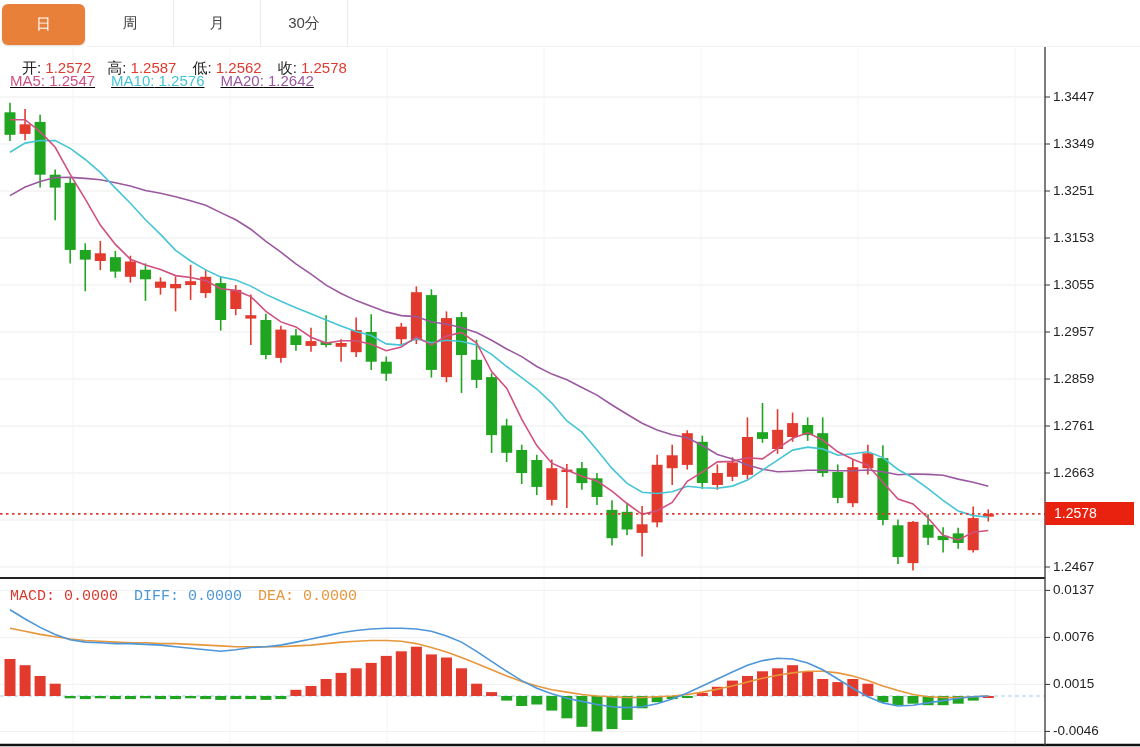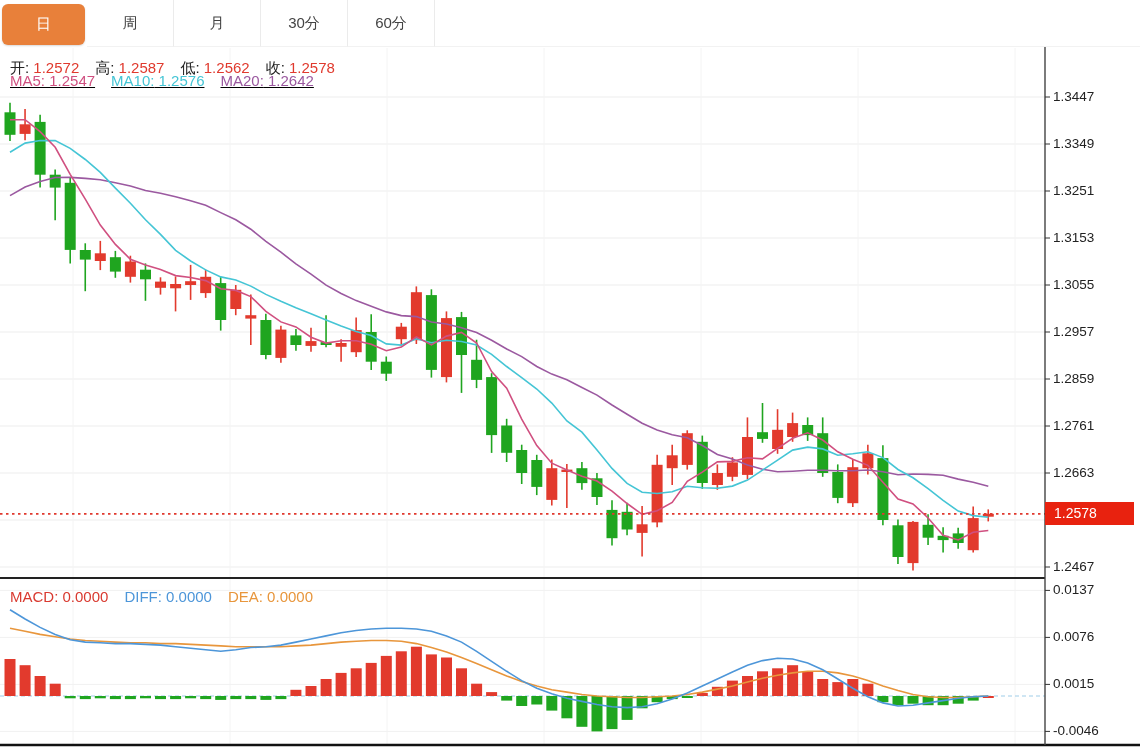--- a/index.html
+++ b/index.html
@@ -9,41 +9,40 @@
   #tabbar{position:absolute;left:0;top:0;width:1140px;height:47px;display:flex;background:#fff;}
   .tab{width:87px;height:47px;box-sizing:border-box;border-right:1px solid #ebebeb;
        border-bottom:1px solid #f2f2f2;display:flex;align-items:center;justify-content:center;
        font-size:15px;color:#444;cursor:pointer;background:#fff;}
   .tab.sel{border:none;padding:0;background:transparent;}
   .tab.sel .pill{width:83px;height:41px;margin-top:1px;background:#e8803a;border-radius:6px;
        display:flex;align-items:center;justify-content:center;color:#fff;box-shadow:0 1px 2px rgba(0,0,0,.15);}
   #tabfill{flex:1;border-bottom:1px solid #f2f2f2;}
   
   .legend{position:absolute;left:10px;font-size:15px;white-space:nowrap;}
-  #ohlc-legend{top:59px;}
+  #ohlc-legend{top:59px;margin-left:12px;}
   #ma-legend{top:72px;text-decoration:underline;}
-  #macd-legend{top:588px;}
+  #macd-legend{top:588px;font-family:Liberation Mono, monospace;}
   .leg-item{margin-right:16px;}
   
   #price-badge{position:absolute;left:1045px;top:503px;width:89px;height:23px;background:#e8220f;
        color:#fff;font-size:14px;line-height:23px;padding-left:9px;box-sizing:border-box;}
   svg{position:absolute;left:0;top:0;}
 </style>
 </head>
 <body>
 
 <div id="app">
   <div id="tabbar">
       <div class="tab sel">
         <div class="pill">日</div>
       </div>
       <div class="tab">周</div>
       <div class="tab">月</div>
       <div class="tab">30分</div>
-      <div class="tab">60分</div>
       <div id="tabfill"></div>
     </div>
   <svg id="chart-svg" width="1140" height="747">
       <line x1="0" y1="97.0" x2="1045" y2="97.0" stroke="#ededed" stroke-width="1"></line>
       <line x1="0" y1="144.0" x2="1045" y2="144.0" stroke="#ededed" stroke-width="1"></line>
       <line x1="0" y1="191.0" x2="1045" y2="191.0" stroke="#ededed" stroke-width="1"></line>
       <line x1="0" y1="238.0" x2="1045" y2="238.0" stroke="#ededed" stroke-width="1"></line>
       <line x1="0" y1="285.0" x2="1045" y2="285.0" stroke="#ededed" stroke-width="1"></line>
       <line x1="0" y1="332.0" x2="1045" y2="332.0" stroke="#ededed" stroke-width="1"></line>
       <line x1="0" y1="379.0" x2="1045" y2="379.0" stroke="#ededed" stroke-width="1"></line>

